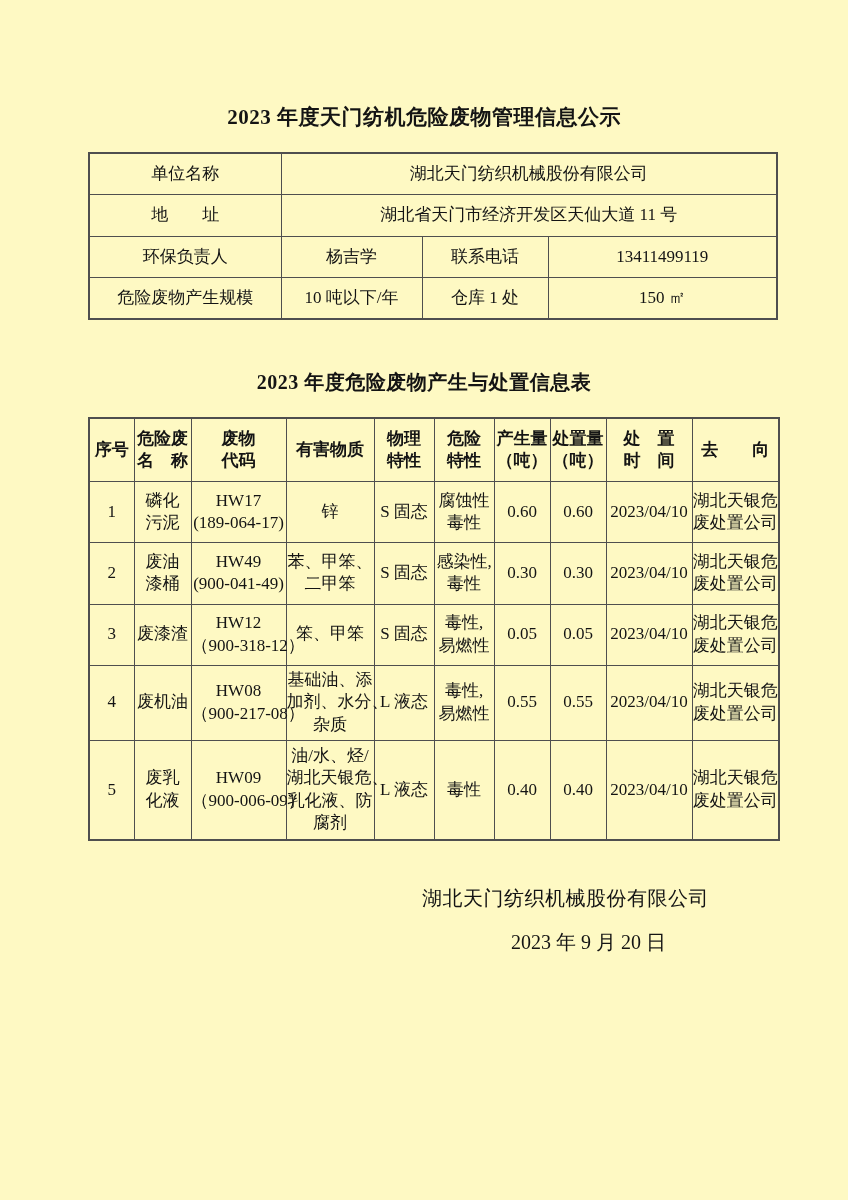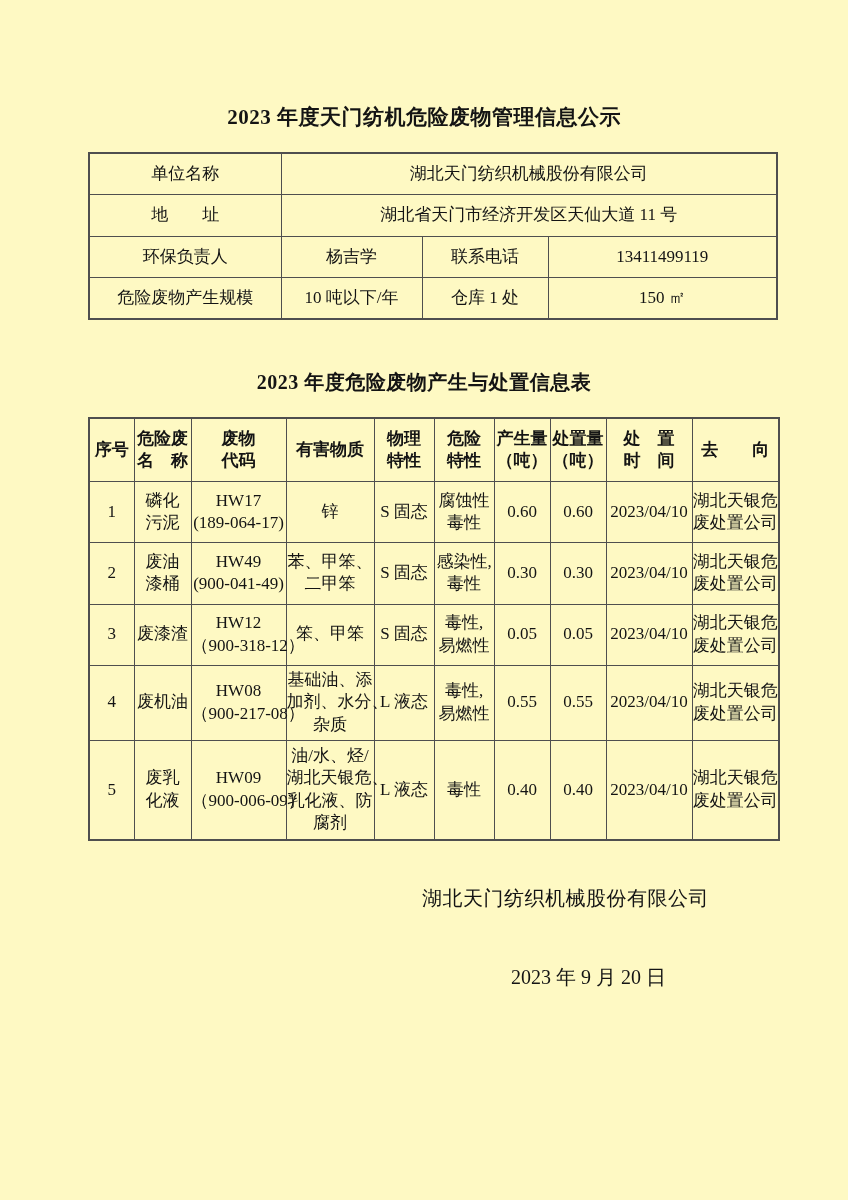--- a/index.html
+++ b/index.html
@@ -36,21 +36,21 @@
   .info-table{position:absolute;left:88px;top:152px;width:688px;height:168px;}
   .info-table tr{height:33px;}
   .waste-table{position:absolute;left:88px;top:417px;width:690px;height:424px;}
   .waste-table th{font-weight:bold;}
   .waste-table tr.hdr{height:58px;}
   .waste-table tr.r1,.waste-table tr.r2,.waste-table tr.r3{height:56px;}
   .waste-table tr.r4{height:67px;}
   .waste-table tr.r5{height:87px;}
   .waste-table tr.rt{height:44px;}
   .sig-company{position:absolute;top:885px;left:422px;font-size:20px;letter-spacing:0.5px;}
-  .sig-date{position:absolute;top:964px;left:511px;font-size:20px;}
+  .sig-date{position:absolute;top:929px;left:511px;font-size:20px;}
 </style>
 </head>
 <body>
 
 <div class="page">
 
   <div class="doc-title">2023 年度天门纺机危险废物管理信息公示</div>
 
   <table class="doc-table info-table">
     <colgroup>

